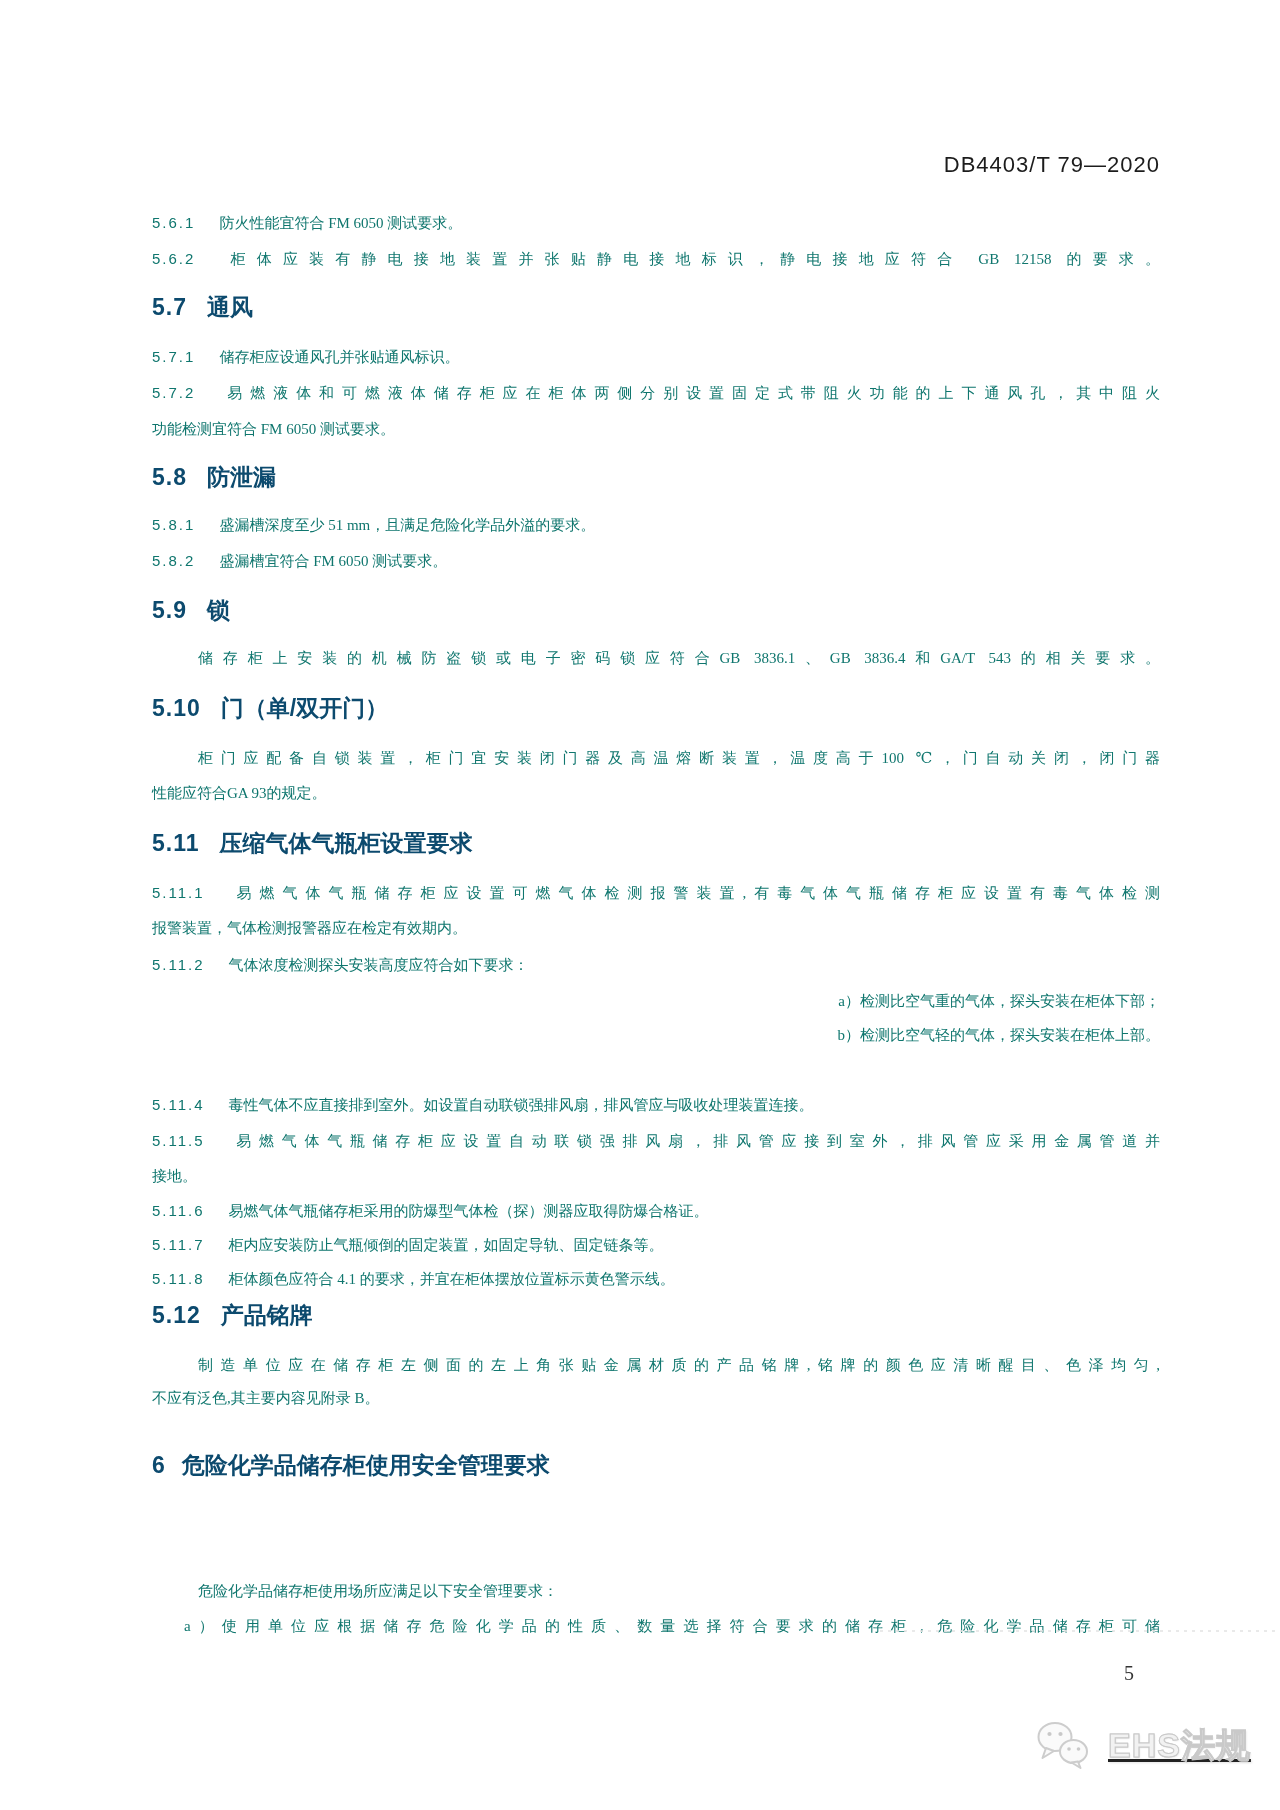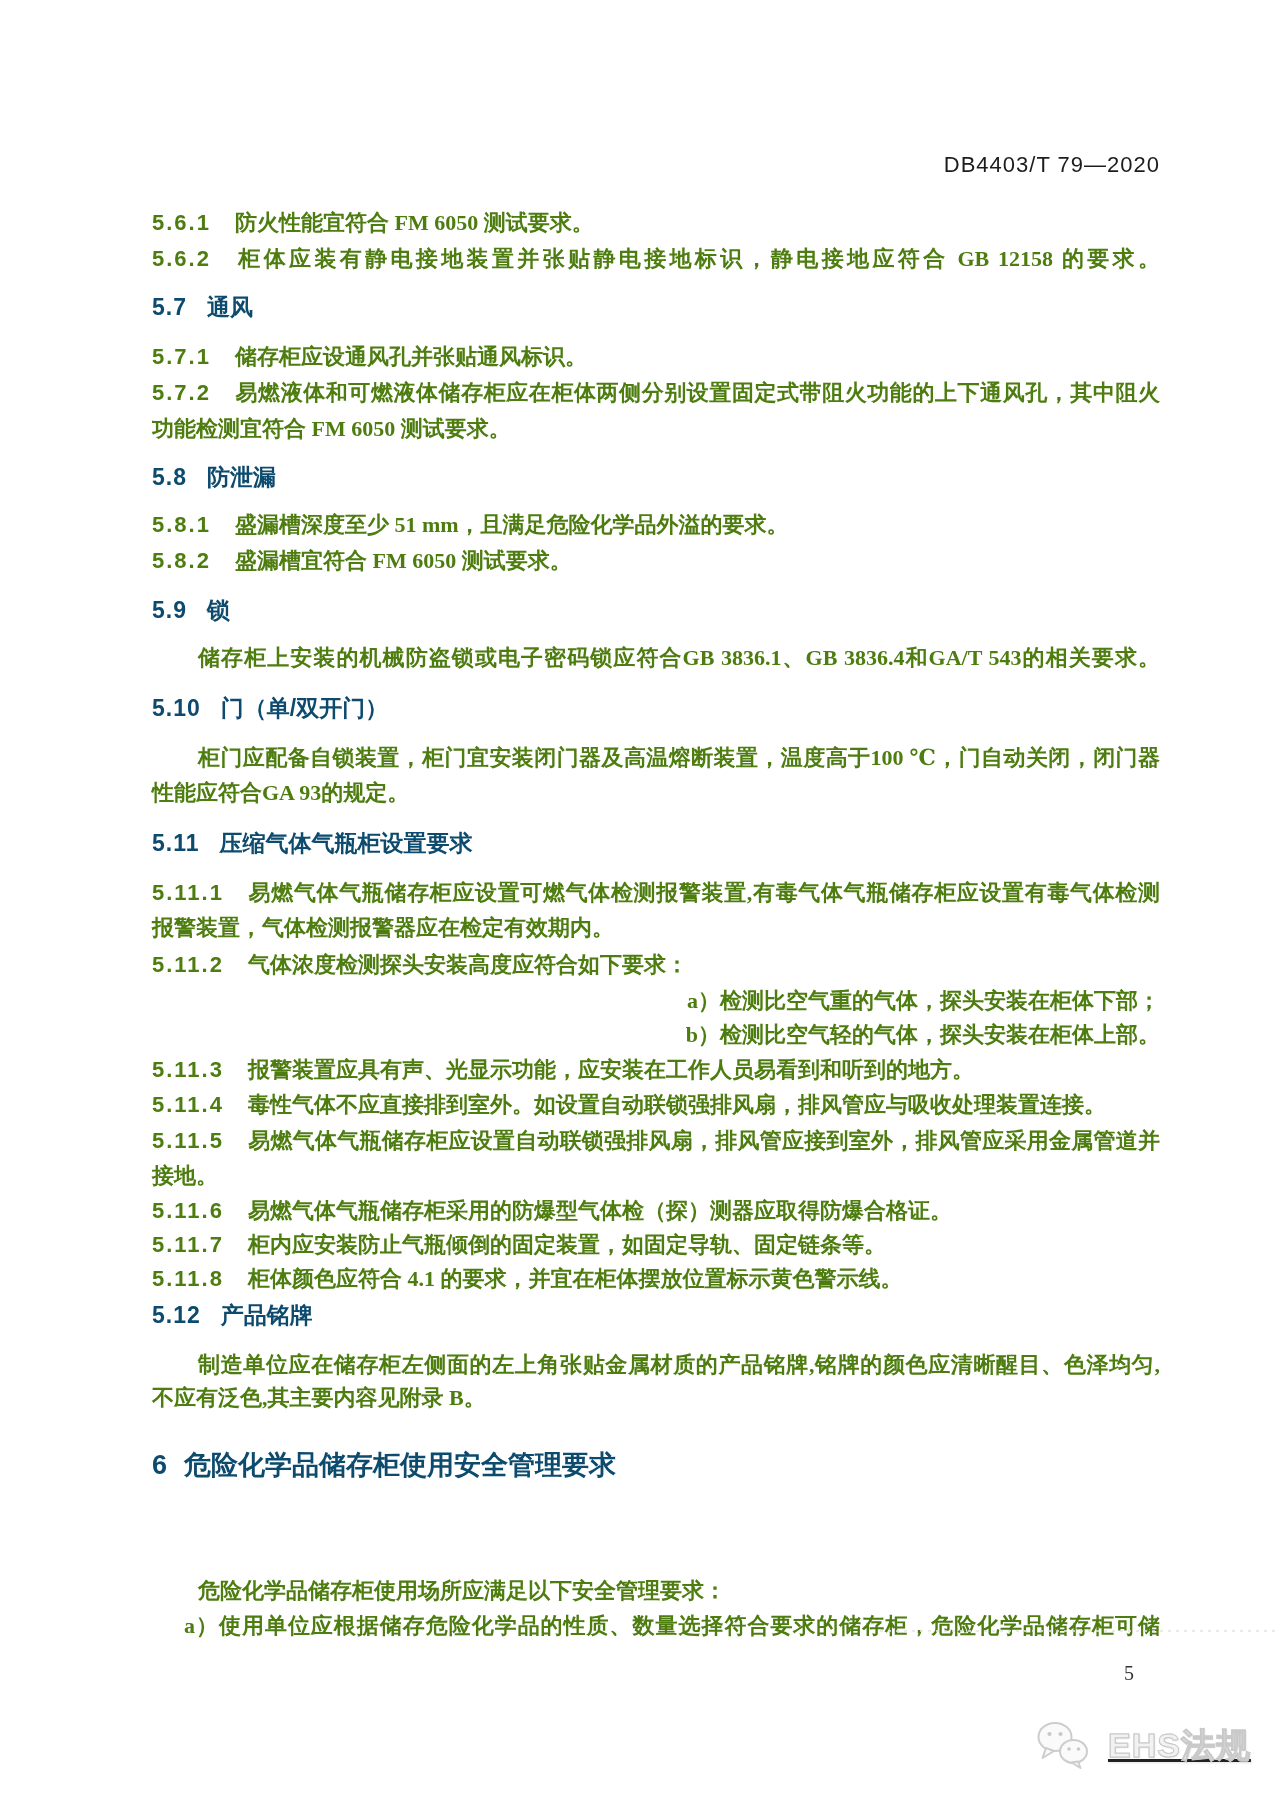--- a/index.html
+++ b/index.html
@@ -9,32 +9,32 @@
     font-family:"Liberation Serif","DejaVu Serif",serif;
     border-radius:25px;
   }
   .hdr{
     position:absolute;top:152px;right:120px;
     font-family:"Liberation Sans","DejaVu Sans",sans-serif;
     font-size:22px;letter-spacing:1px;color:#1c1c1c;
   }
   .line{
     position:absolute;left:152px;width:1008px;box-sizing:border-box;
-    font-size:22px;line-height:30px;white-space:nowrap;color:#4d7c0f;font-weight:bold;
+    font-size:15px;line-height:30px;white-space:nowrap;color:#0f766e;
   }
   .num{
     display:inline-block;letter-spacing:2px;margin-right:24px;
     font-family:"Liberation Sans","DejaVu Sans",sans-serif;
   }
   .heading{
     font-family:"Liberation Sans","DejaVu Sans",sans-serif;
     font-weight:600;font-size:23px;color:#0c4a6e;
   }
   .heading .num{letter-spacing:1px;margin-right:20px;}
-  .chapter{font-size:27px;}
+  .chapter{font-size:23px;}
   .chapter .num{margin-right:16px;}
   .indent{padding-left:46px;}
   .sub{padding-left:32px;text-align:right;}
   .fill{white-space:normal;text-align:justify;text-align-last:justify;}
   .pagenum{
     position:absolute;left:1124px;top:1662px;
     font-size:20px;color:#333333;
   }
   .artifact{
     position:absolute;left:880px;top:1630px;width:400px;height:2px;
@@ -92,21 +92,20 @@
   <div class="line fill" style="top:878px"><span class="num">5.11.1</span><span>易燃气体气瓶储存柜应设置可燃气体检测报警装置,有毒气体气瓶储存柜应设置有毒气体检测</span></div>
 
   <div class="line" style="top:913px"><span>报警装置，气体检测报警器应在检定有效期内。</span></div>
 
   <div class="line" style="top:950px"><span class="num">5.11.2</span><span>气体浓度检测探头安装高度应符合如下要求：</span></div>
 
   <div class="line sub" style="top:986px"><span>a）检测比空气重的气体，探头安装在柜体下部；</span></div>
 
   <div class="line sub" style="top:1020px"><span>b）检测比空气轻的气体，探头安装在柜体上部。</span></div>
 
-  <div class="line" style="top:1055px"><span class="num">5.11.3</span><span>报警装置应具有声、光显示功能，应安装在工作人员易看到和听到的地方。</span></div>
 
   <div class="line" style="top:1090px"><span class="num">5.11.4</span><span>毒性气体不应直接排到室外。如设置自动联锁强排风扇，排风管应与吸收处理装置连接。</span></div>
 
   <div class="line fill" style="top:1126px"><span class="num">5.11.5</span><span>易燃气体气瓶储存柜应设置自动联锁强排风扇，排风管应接到室外，排风管应采用金属管道并</span></div>
 
   <div class="line" style="top:1161px"><span>接地。</span></div>
 
   <div class="line" style="top:1196px"><span class="num">5.11.6</span><span>易燃气体气瓶储存柜采用的防爆型气体检（探）测器应取得防爆合格证。</span></div>
 
   <div class="line" style="top:1230px"><span class="num">5.11.7</span><span>柜内应安装防止气瓶倾倒的固定装置，如固定导轨、固定链条等。</span></div>

